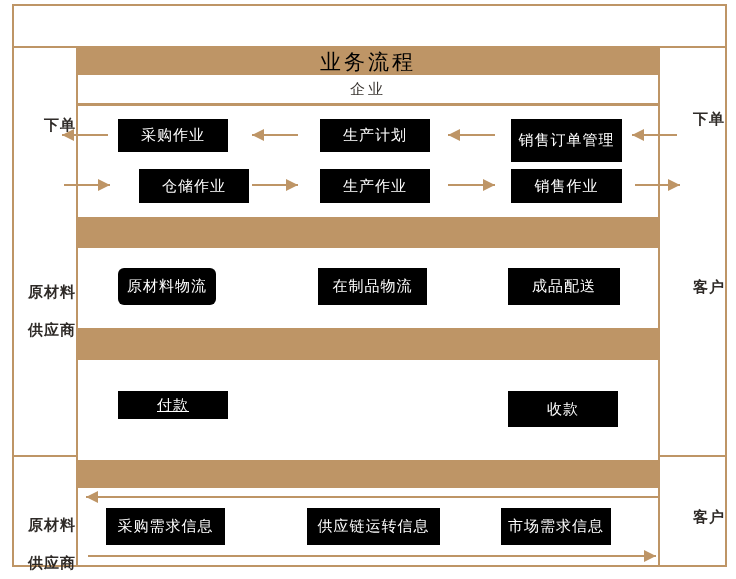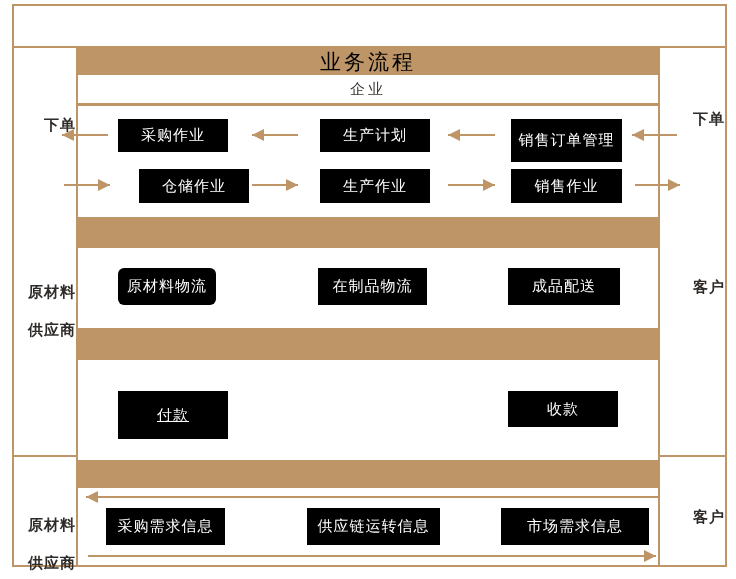--- a/index.html
+++ b/index.html
@@ -95,22 +95,22 @@
   <div class="abs node" style="left:511px;top:169px;width:111px;height:34px;">销售作业</div>
   <div class="arrow head-right" style="left:64px;top:184px;width:46px;"></div>
   <div class="arrow head-right" style="left:252px;top:184px;width:46px;"></div>
   <div class="arrow head-right" style="left:448px;top:184px;width:47px;"></div>
   <div class="arrow head-right" style="left:635px;top:184px;width:45px;"></div>
 
   <div class="abs node" style="left:118px;top:268px;width:98px;height:37px;border-radius:6px;">原材料物流</div>
   <div class="abs node" style="left:318px;top:268px;width:109px;height:37px;">在制品物流</div>
   <div class="abs node" style="left:508px;top:268px;width:112px;height:37px;">成品配送</div>
 
-  <div class="abs node" style="left:118px;top:391px;width:110px;height:48px;text-decoration:underline;">付款</div>
+  <div class="abs node" style="left:118px;top:391px;width:110px;height:28px;text-decoration:underline;">付款</div>
   <div class="abs node" style="left:508px;top:391px;width:110px;height:36px;">收款</div>
 
   <div class="arrow head-left" style="left:86px;top:496px;width:572px;"></div>
   <div class="abs node" style="left:106px;top:508px;width:119px;height:37px;">采购需求信息</div>
   <div class="abs node" style="left:307px;top:508px;width:133px;height:37px;">供应链运转信息</div>
-  <div class="abs node" style="left:501px;top:508px;width:148px;height:37px;">市场需求信息</div>
+  <div class="abs node" style="left:501px;top:508px;width:110px;height:37px;">市场需求信息</div>
   <div class="arrow head-right" style="left:88px;top:555px;width:568px;"></div>
 
 </div>
 
 </body></html>

